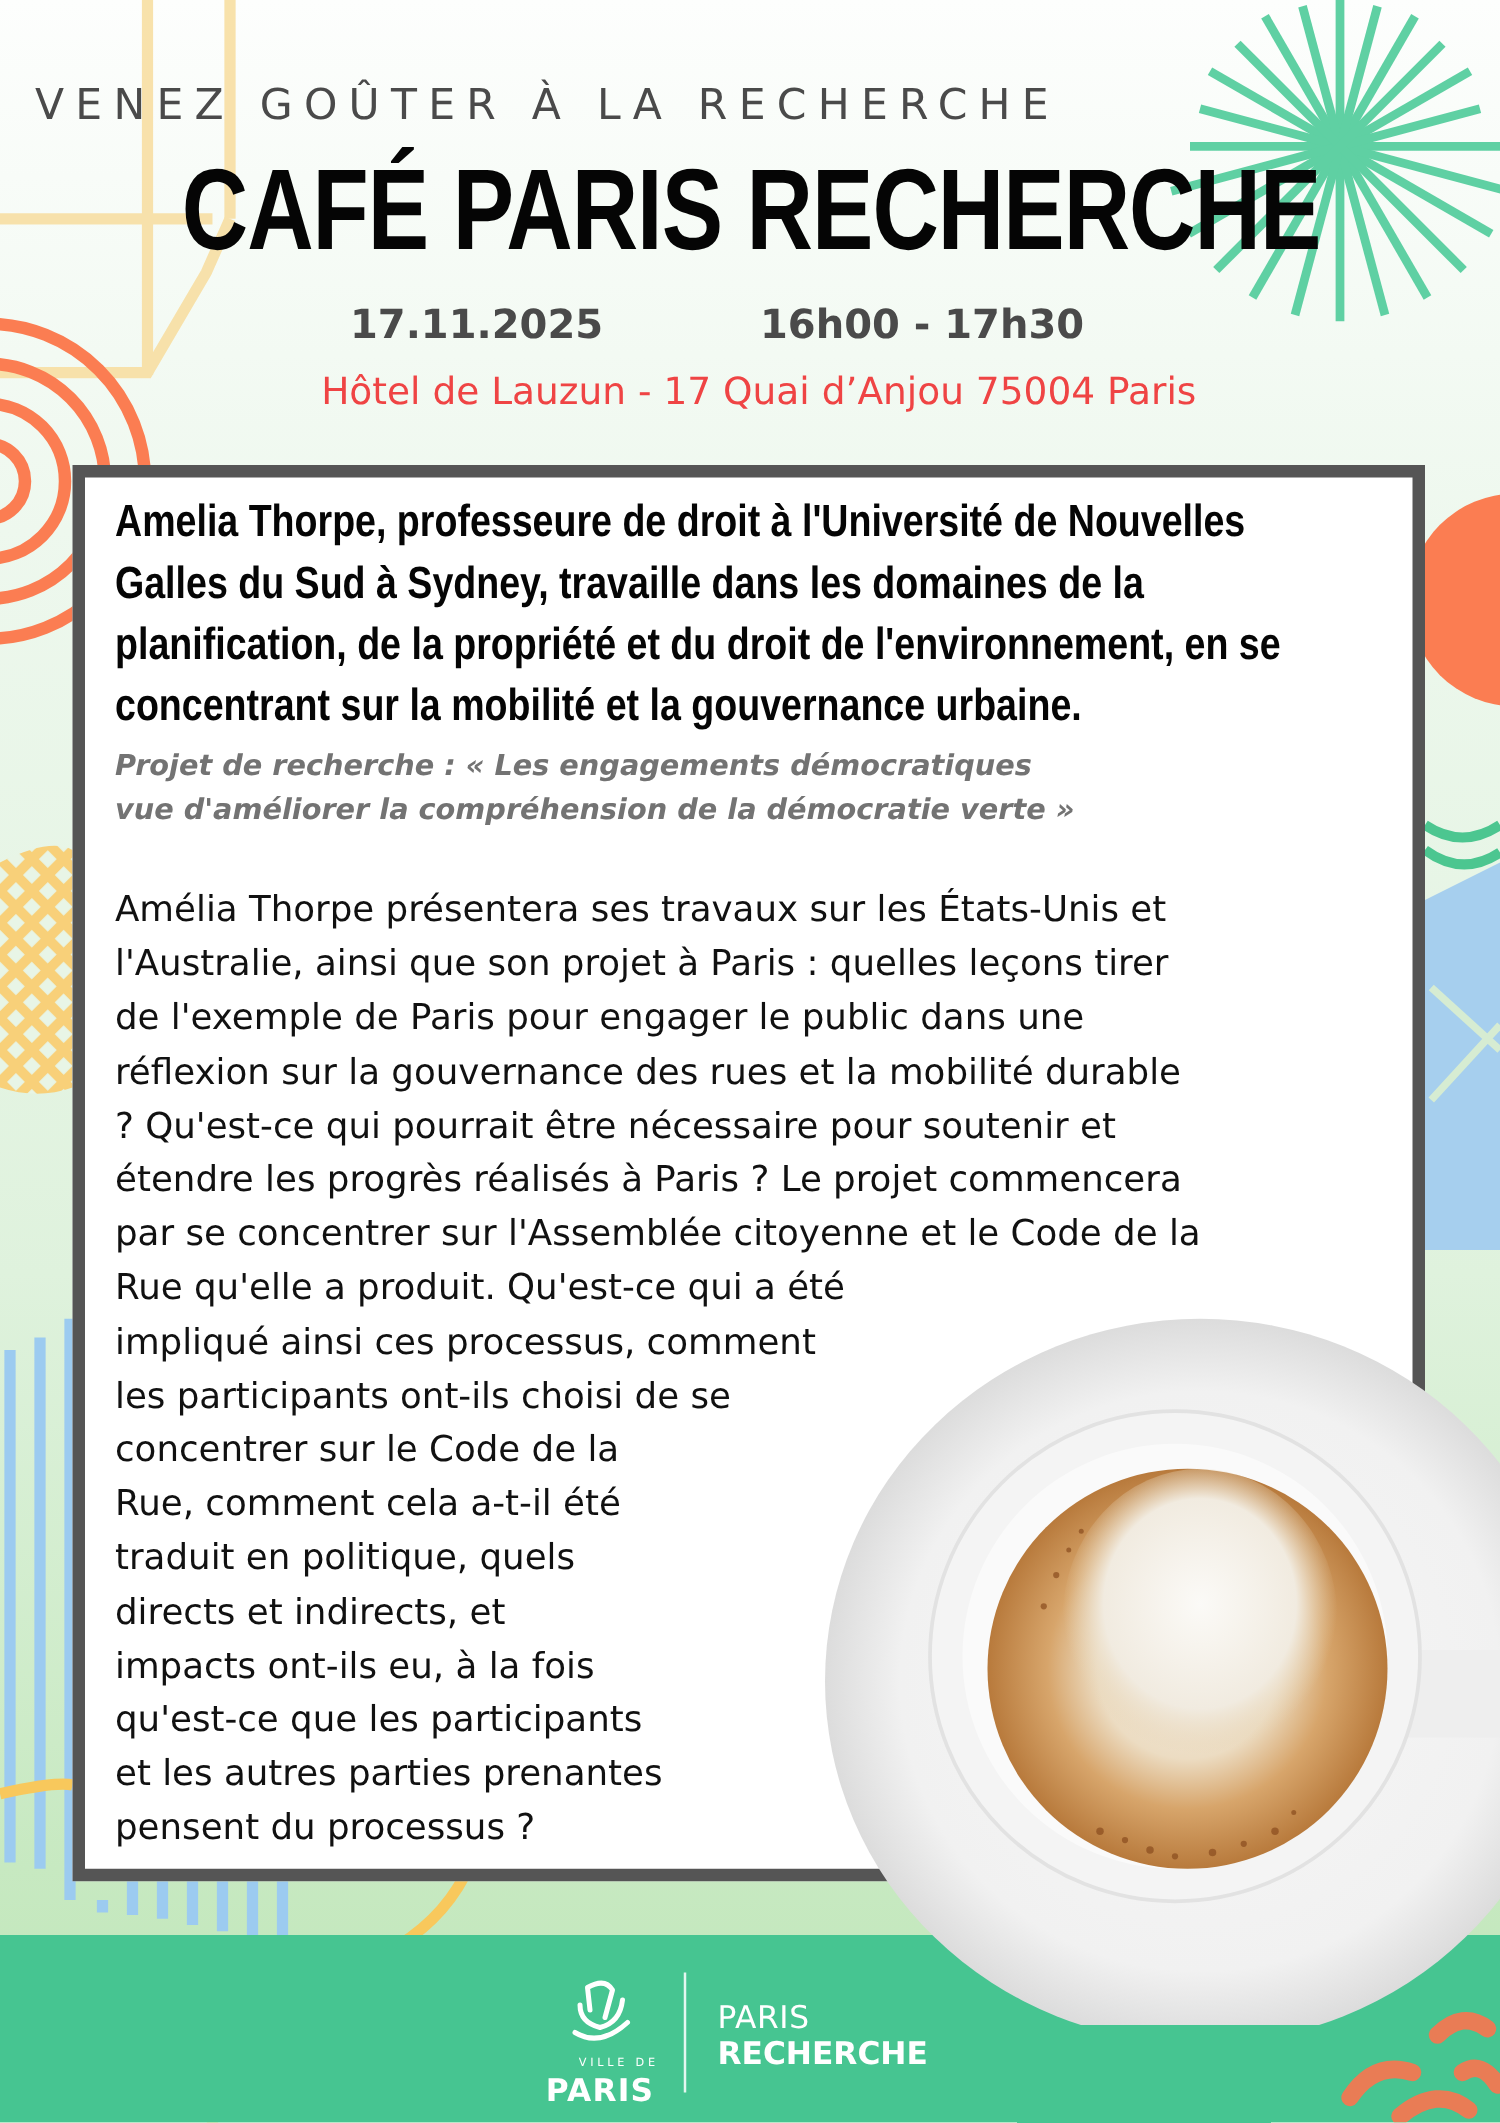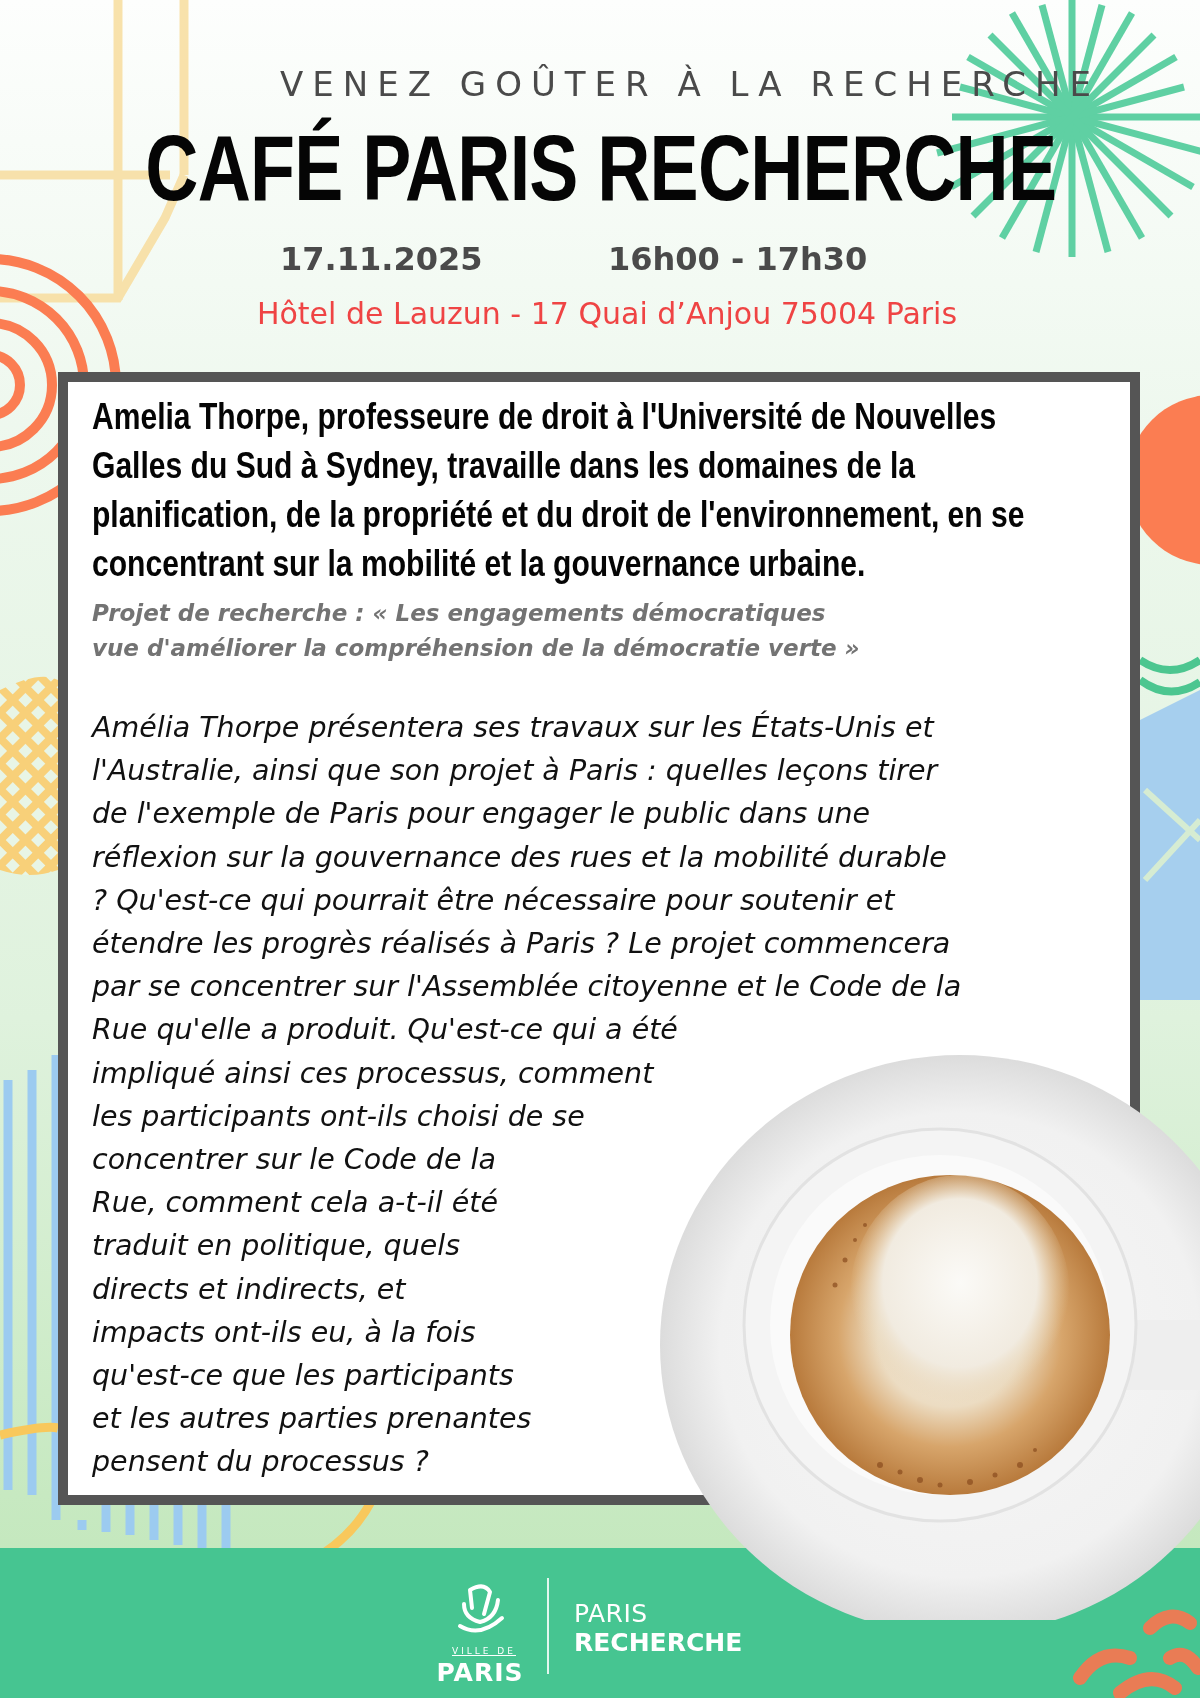--- a/index.html
+++ b/index.html
@@ -6,21 +6,21 @@
   html, body { width: 1200px; height: 1698px; overflow: hidden; }
   body {
     position: relative;
     font-family: "DejaVu Sans", sans-serif;
     background: linear-gradient(180deg, #fdfefd 0%, #eef8ee 25%, #dff2dd 60%, #c7e9c1 88%, #bfe6b8 100%);
   }
   .deco { position: absolute; pointer-events: none; }
 
   
   .kicker {
-    position: absolute; top: 64px; left: 0; width: 1100px; text-align: right;
+    position: absolute; top: 64px; left: 0; width: 1100px; text-align: left;
     font-family: "DejaVu Sans", sans-serif; font-size: 34px; letter-spacing: 9px;
     color: #4a4a4a; font-weight: normal; padding-left: 28px;
   }
   .title {
     position: absolute; top: 118px; left: 0; width: 1200px; text-align: center;
     font-family: "Liberation Sans", sans-serif; font-weight: bold; font-size: 92px;
     color: #050505; letter-spacing: -1px; transform: scaleX(0.80); transform-origin: 604px 0;
     line-height: 100px;
   }
   .datetime {
@@ -47,28 +47,28 @@
   }
   .project {
     position: absolute; left: 92px; top: 596px; width: 920px;
     font-family: "DejaVu Sans", sans-serif; font-style: italic; font-weight: bold;
     font-size: 23px; line-height: 35px; color: #737373;
   }
   .desc {
     position: absolute; left: 92px; top: 706px;
     font-family: "DejaVu Sans", sans-serif; font-size: 28.5px; line-height: 43.2px; color: #111111;
   }
-  .desc .line { display: block; white-space: nowrap; font-style: italic; }
+  .desc .line { display: block; white-space: nowrap; }
 
   
   .footer {
     position: absolute; left: 0; top: 1548px; width: 1200px; height: 150px; background: #46c591;
   }
   .logo-ville { position: absolute; left: 430px; top: 1578px; width: 100px; height: 110px; color: #fff; text-align: center; }
-  .logo-ville .ville { font-family: "DejaVu Sans", sans-serif; font-size: 9px; letter-spacing: 3px; position:absolute; top: 68px; left: 4px; width: 100px; text-decoration: underline; }
+  .logo-ville .ville { font-family: "DejaVu Sans", sans-serif; font-size: 9px; letter-spacing: 3px; position:absolute; top: 68px; left: 15px; width: 100px; }
   .logo-ville .paris { font-family: "DejaVu Sans", sans-serif; font-weight: bold; font-size: 25px; position:absolute; top: 80px; left: 0; width: 100px; letter-spacing: 1px;}
   .logo-divider { position: absolute; left: 547px; top: 1578px; width: 2px; height: 96px; background: rgba(255,255,255,0.85); }
   .logo-pr { position: absolute; left: 574px; top: 1600px; color: #fff; }
   .logo-pr .l1 { font-family: "DejaVu Sans", sans-serif; font-size: 25px; font-weight: normal; line-height: 28px; letter-spacing: 0.5px; }
   .logo-pr .l2 { font-family: "DejaVu Sans", sans-serif; font-size: 25px; font-weight: bold; line-height: 30px; }
 </style>
 </head>
 <body>
 
 <svg class="deco" width="1200" height="1698" style="left:0;top:0;">

